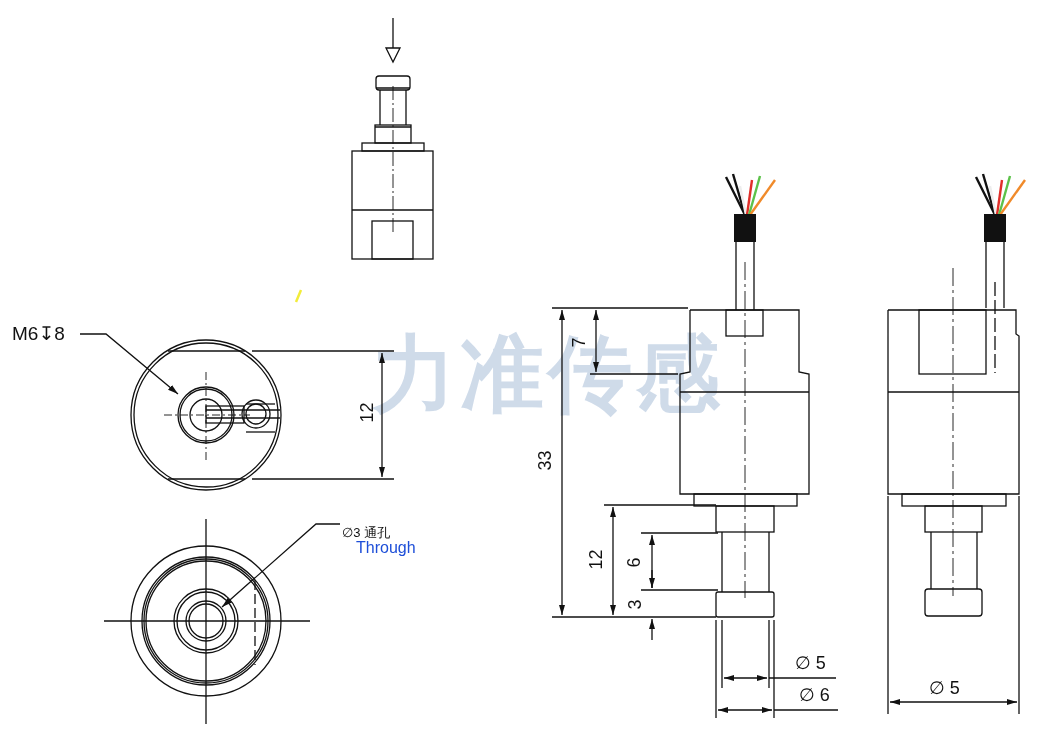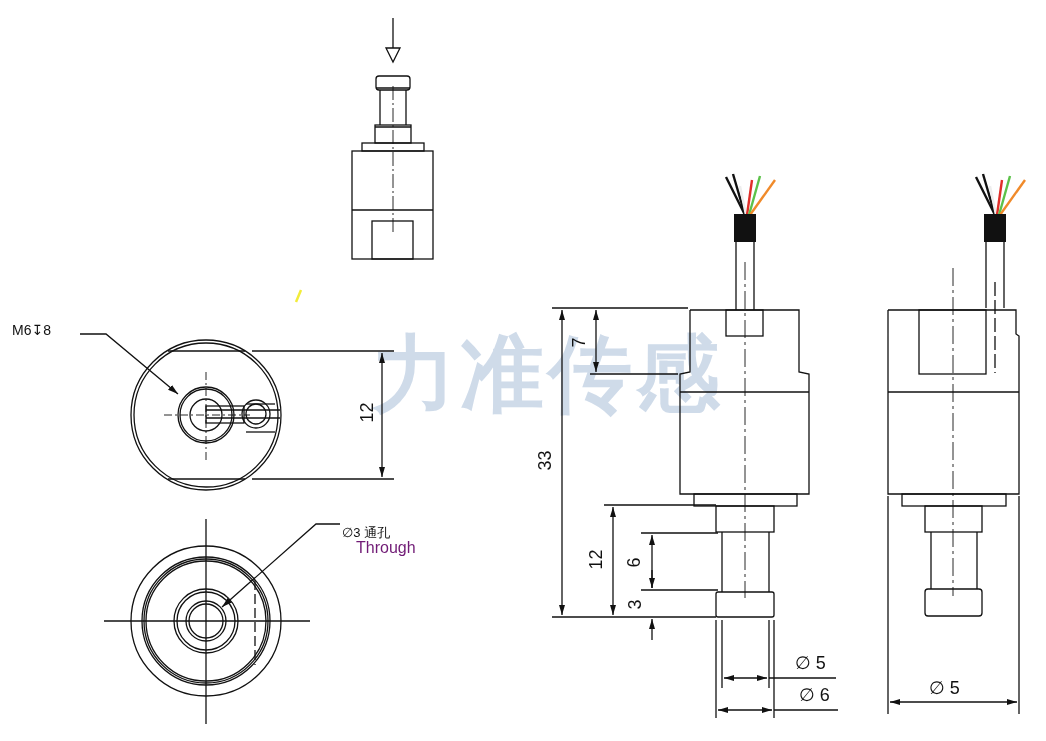--- a/index.html
+++ b/index.html
@@ -164,23 +164,23 @@
     <line x1="995" y1="215" x2="976" y2="177" stroke="#111"></line>
     <line x1="995" y1="215" x2="983" y2="174" stroke="#111"></line>
     <line x1="996" y1="215" x2="990" y2="186" stroke="#eee"></line>
     <line x1="997" y1="215" x2="1002" y2="180" stroke="#e0302a"></line>
     <line x1="999" y1="215" x2="1010" y2="176" stroke="#5cc24a"></line>
     <line x1="1000" y1="215" x2="1025" y2="180" stroke="#f08a2a"></line>
     <rect x="984" y="214" width="22" height="28" fill="#111" stroke="none"></rect>
   </g>
 </svg>
 
-<div class="lbl" style="left:12px; top:322px; font-size:14px;">M6↧8</div>
+<div class="lbl" style="left:12px; top:322px; font-size:19px;">M6↧8</div>
 <div class="lbl" style="left:342px; top:508px; font-size:13px;margin-top:16px;">∅3 通孔</div>
-<div class="lbl" style="left:356px; top:539px; font-size:16px; color:#701a75;">Through</div>
+<div class="lbl" style="left:356px; top:539px; font-size:16px; color:#1d4ed8;">Through</div>
 
 <div class="lbl rot" style="left:357px; top:402px; font-size:18px;">12</div>
 <div class="lbl rot" style="left:535px; top:450px; font-size:18px;">33</div>
 <div class="lbl rot" style="left:574px; top:332px; font-size:18px;">7</div>
 <div class="lbl rot" style="left:586px; top:549px; font-size:18px;">12</div>
 <div class="lbl rot" style="left:629px; top:552px; font-size:18px;">6</div>
 <div class="lbl rot" style="left:630px; top:594px; font-size:18px;">3</div>
 
 <div class="lbl" style="left:795px; top:652px; font-size:18px;">∅  5</div>
 <div class="lbl" style="left:799px; top:684px; font-size:18px;">∅  6</div>

